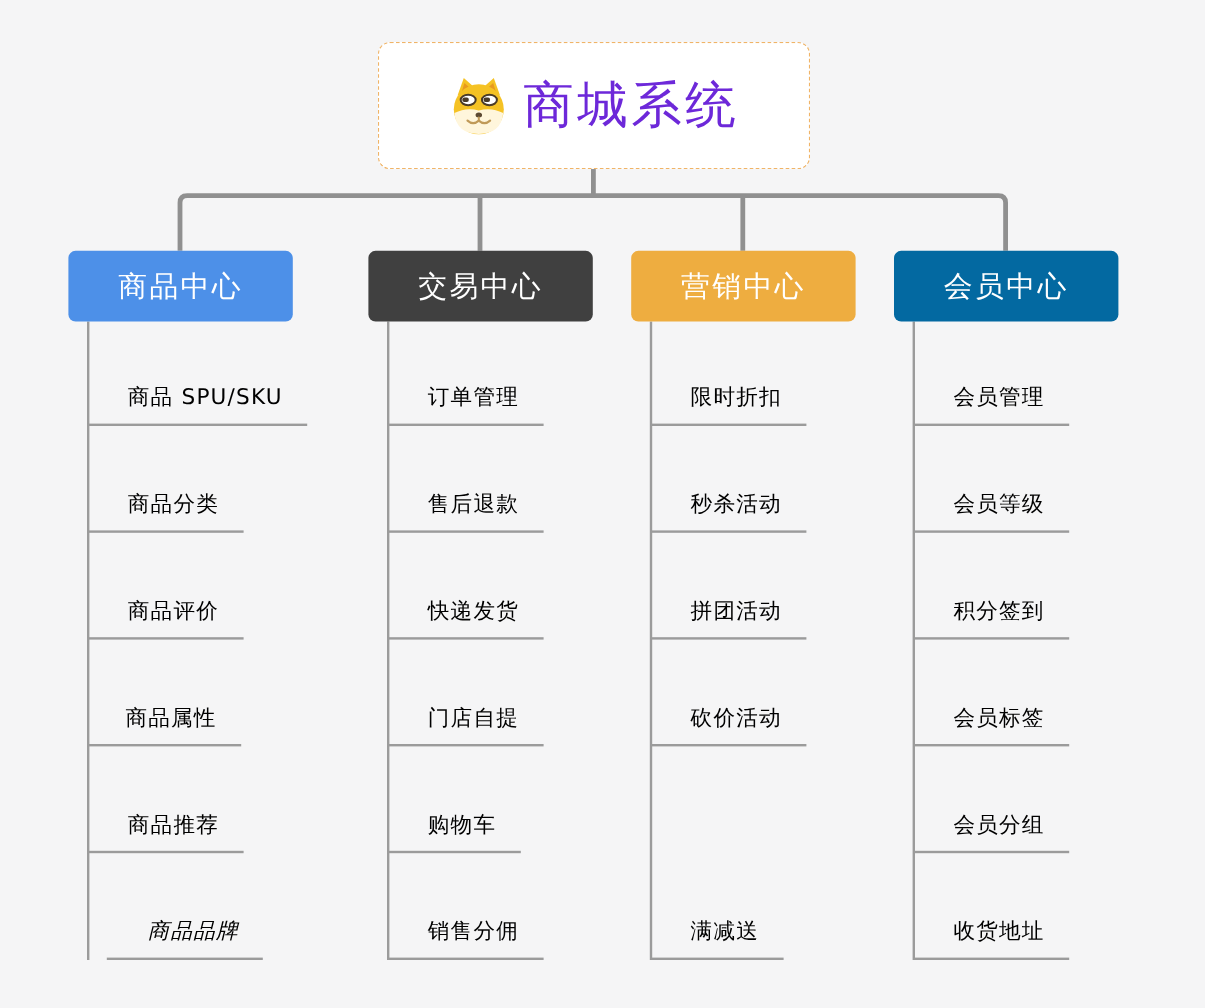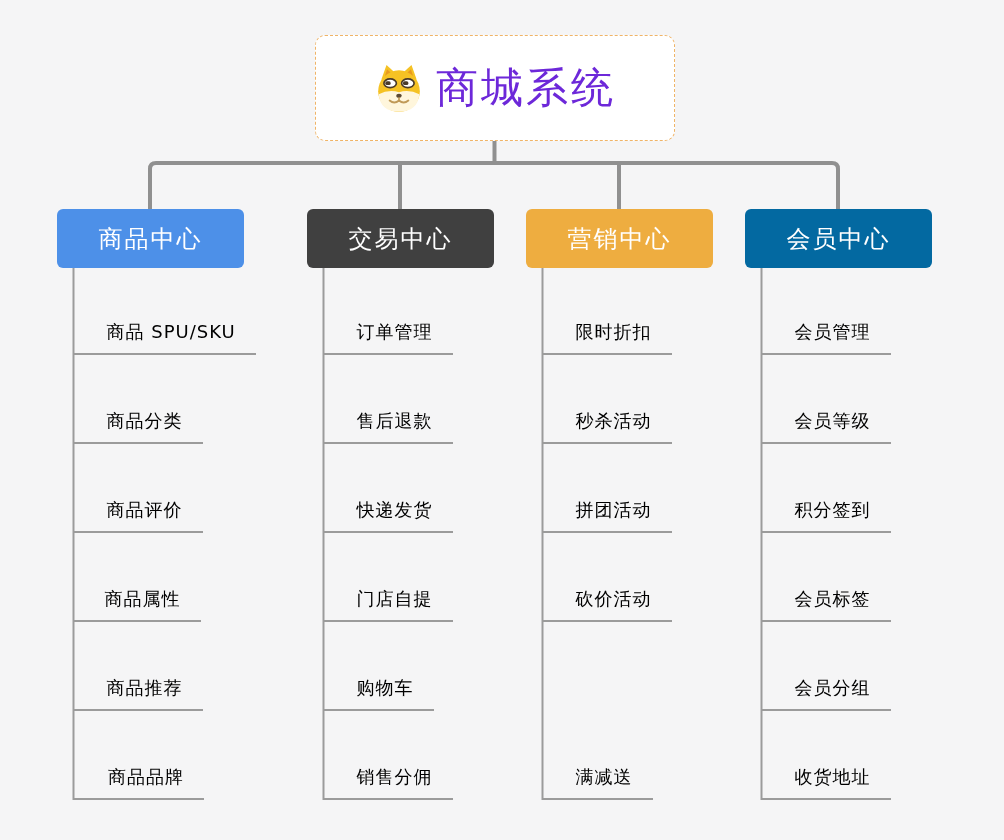--- a/index.html
+++ b/index.html
@@ -90,21 +90,21 @@
     </svg>
     <span class="root-title">商城系统</span>
   </div>
 
 <div class="branch-node" style="left: 57px; background: rgb(77, 144, 232);">商品中心</div>
     <div class="leaf-node" style="left: 72.5px; top: 317px;">商品 SPU/SKU</div>
     <div class="leaf-node" style="left: 72.5px; top: 406px;">商品分类</div>
     <div class="leaf-node" style="left: 72.5px; top: 495px;">商品评价</div>
     <div class="leaf-node" style="left: 72.5px; top: 584px; padding-left: 32px;">商品属性</div>
     <div class="leaf-node" style="left: 72.5px; top: 673px;">商品推荐</div>
-    <div class="leaf-node" style="left: 74px; top: 762px;">商品品牌</div>
+    <div class="leaf-node" style="left: 89px; top: 762px; font-style: italic;">商品品牌</div>
     <div class="branch-node" style="left: 307px; background: #404040;">交易中心</div>
     <div class="leaf-node" style="left: 322.5px; top: 317px;">订单管理</div>
     <div class="leaf-node" style="left: 322.5px; top: 406px;">售后退款</div>
     <div class="leaf-node" style="left: 322.5px; top: 495px;">快递发货</div>
     <div class="leaf-node" style="left: 322.5px; top: 584px;">门店自提</div>
     <div class="leaf-node" style="left: 322.5px; top: 673px;">购物车</div>
     <div class="leaf-node" style="left: 322.5px; top: 762px;">销售分佣</div>
     <div class="branch-node" style="left: 526px; background: rgb(238, 173, 64);">营销中心</div>
     <div class="leaf-node" style="left: 541.5px; top: 317px;">限时折扣</div>
     <div class="leaf-node" style="left: 541.5px; top: 406px;">秒杀活动</div>

